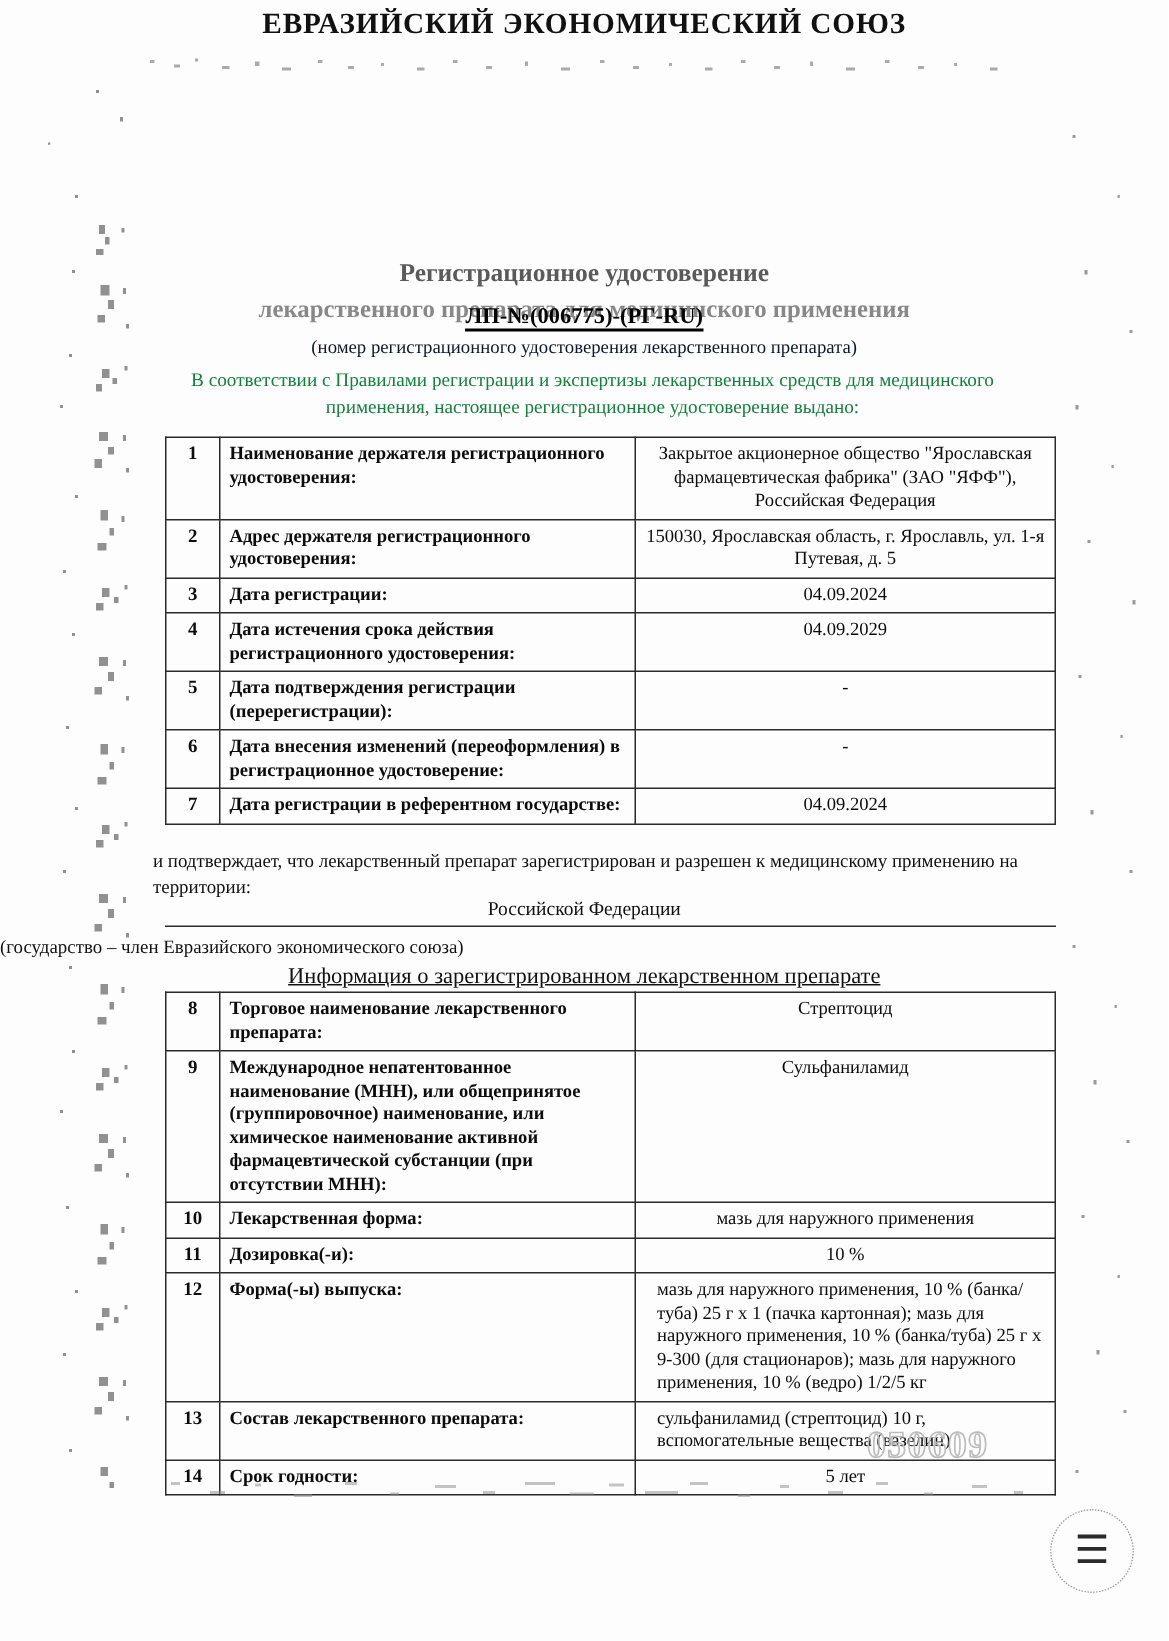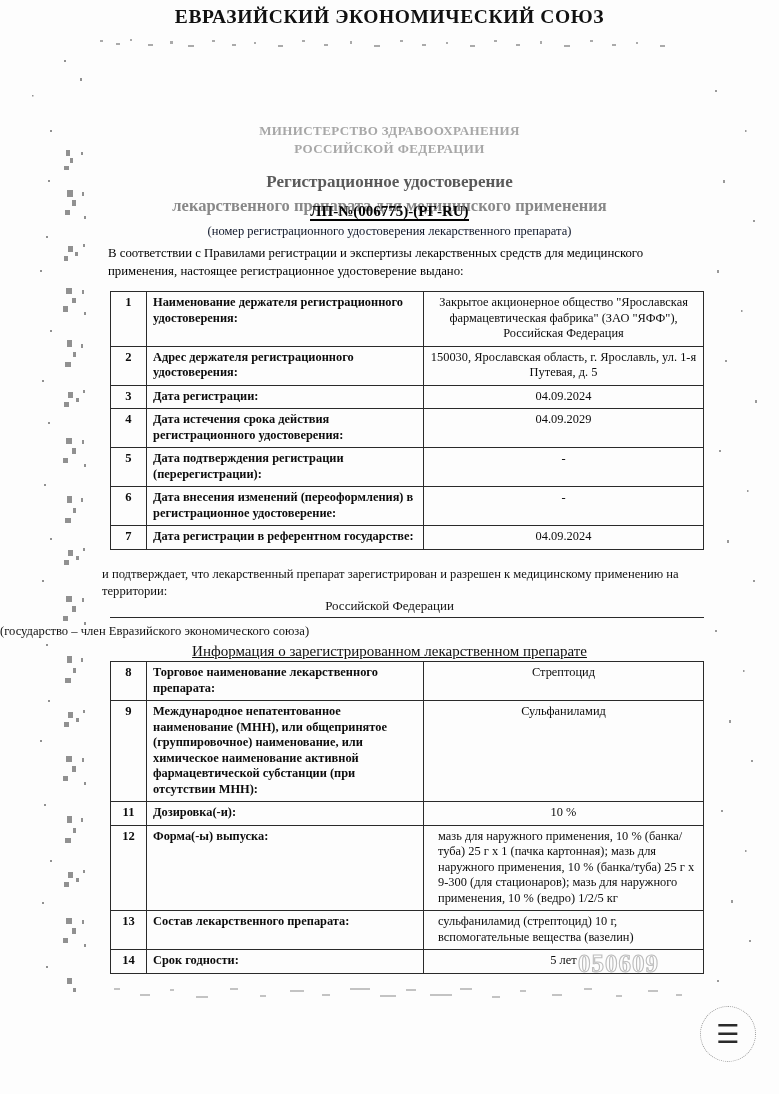--- a/index.html
+++ b/index.html
@@ -116,24 +116,24 @@
     text-align: center;
     font-size: 12.5px;
     color: #0f172a;
   }
 
   #intro {
     position: absolute;
     top: 245px;
     left: 108px;
     width: 574px;
-    text-align: left;
+    text-align: center;
     font-size: 12.8px;
     line-height: 17.5px;
-    color: #000000;
+    color: #15803d;
   }
 
   
   table.rutable {
     position: absolute;
     border-collapse: collapse;
     width: 594px;
     left: 110px;
     table-layout: fixed;
     font-size: 12.4px;
@@ -421,24 +421,20 @@
         <rect x="424" y="8" width="4" height="2"></rect>
       <rect x="448" y="5" width="2" height="3"></rect>
         <rect x="472" y="9" width="6" height="2"></rect>
       <rect x="498" y="4" width="3" height="2"></rect>
         <rect x="520" y="8" width="4" height="2"></rect>
       <rect x="544" y="6" width="2" height="2"></rect>
         <rect x="568" y="9" width="5" height="2"></rect>
     </g>
   </svg>
 
-  <div id="ministry">
-    <div>МИНИСТЕРСТВО ЗДРАВООХРАНЕНИЯ</div>
-    <div>РОССИЙСКОЙ ФЕДЕРАЦИИ</div>
-  </div>
 
   <div id="doc-title">Регистрационное удостоверение</div>
   <div id="doc-subtitle">лекарственного препарата для медицинского применения</div>
 
   <div id="reg-number">
     <span>ЛП-№(006775)-(РГ-RU)</span>
   </div>
 
   <div id="reg-number-caption">(номер регистрационного удостоверения лекарственного препарата)</div>
 
@@ -494,20 +490,25 @@
     <tbody>
         <tr>
           <td class="col-num">8</td>
           <td class="col-label">Торговое наименование лекарственного препарата:</td>
           <td class="col-value">Стрептоцид</td>
         </tr>
         <tr>
           <td class="col-num">9</td>
           <td class="col-label">Международное непатентованное наименование (МНН), или общепринятое (группировочное) наименование, или химическое наименование активной фармацевтической субстанции (при отсутствии МНН):</td>
           <td class="col-value">Сульфаниламид</td>
+        </tr>
+        <tr>
+          <td class="col-num">10</td>
+          <td class="col-label">Лекарственная форма:</td>
+          <td class="col-value">мазь для наружного применения</td>
         </tr>
         <tr>
           <td class="col-num">11</td>
           <td class="col-label">Дозировка(-и):</td>
           <td class="col-value">10 %</td>
         </tr>
         <tr>
           <td class="col-num">12</td>
           <td class="col-label">Форма(-ы) выпуска:</td>
           <td class="col-value left-val">мазь для наружного применения, 10 % (банка/туба) 25 г х 1 (пачка картонная); мазь для наружного применения, 10 % (банка/туба) 25 г х 9-300 (для стационаров); мазь для наружного применения, 10 % (ведро) 1/2/5 кг</td>

